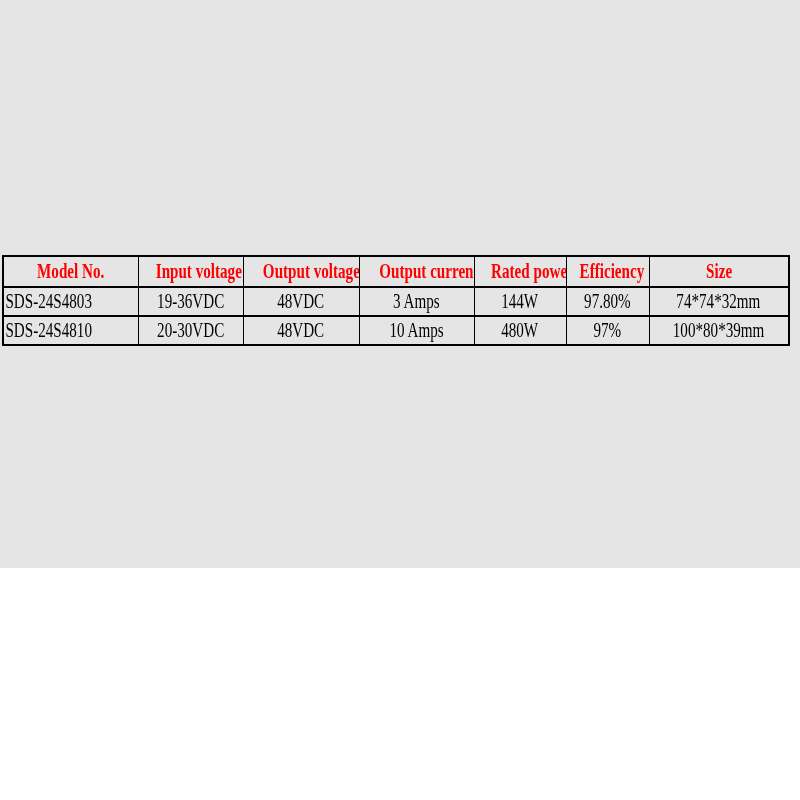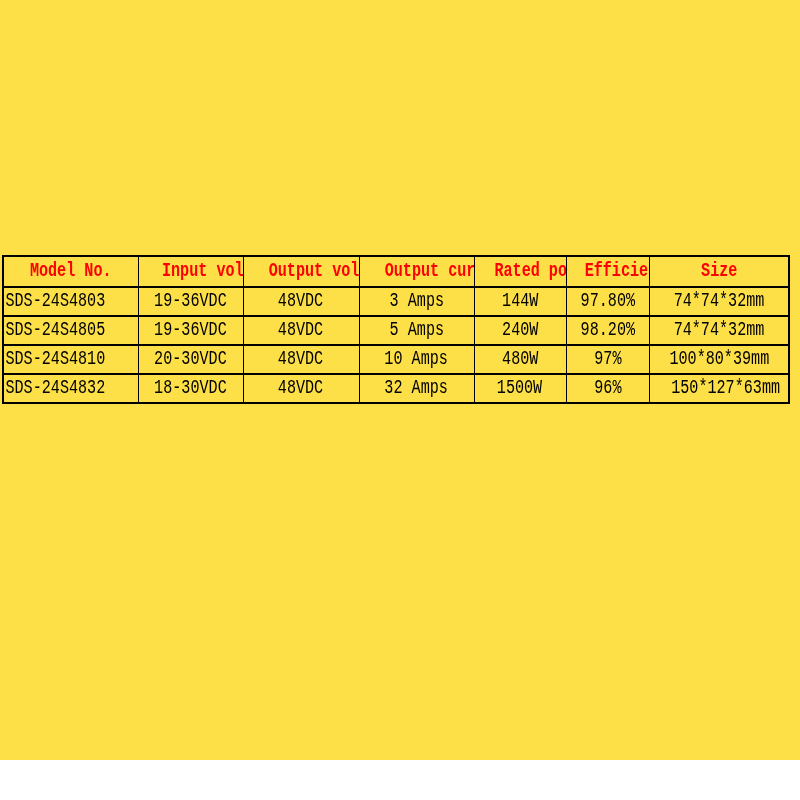--- a/index.html
+++ b/index.html
@@ -3,23 +3,23 @@
 <meta charset="utf-8">
 <style>
   html, body {
     margin: 0;
     padding: 0;
     background: #ffffff;
   }
   .canvas {
     position: relative;
     width: 800px;
-    height: 760px;
-    background: #fde047;
-    font-family: Liberation Mono, monospace;
+    height: 568px;
+    background: #e5e5e5;
+    font-family: Liberation Serif, serif;
     overflow: hidden;
   }
   table.spec {
     position: absolute;
     left: 2px;
     top: 255px;
     width: 786px;
     border-collapse: collapse;
     table-layout: fixed;
     border: 2px solid #000000;
@@ -85,41 +85,23 @@
       <tr>
         <td class="model"><span class="ct">SDS-24S4803</span></td>
         <td><span class="ct">19-36VDC</span></td>
         <td><span class="ct">48VDC</span></td>
         <td><span class="ct">3 Amps</span></td>
         <td><span class="ct">144W</span></td>
         <td><span class="ct">97.80%</span></td>
         <td><span class="ct">74*74*32mm</span></td>
       </tr>
       <tr>
-        <td class="model"><span class="ct">SDS-24S4805</span></td>
-        <td><span class="ct">19-36VDC</span></td>
-        <td><span class="ct">48VDC</span></td>
-        <td><span class="ct">5 Amps</span></td>
-        <td><span class="ct">240W</span></td>
-        <td><span class="ct">98.20%</span></td>
-        <td><span class="ct">74*74*32mm</span></td>
-      </tr>
-      <tr>
         <td class="model"><span class="ct">SDS-24S4810</span></td>
         <td><span class="ct">20-30VDC</span></td>
         <td><span class="ct">48VDC</span></td>
         <td><span class="ct">10 Amps</span></td>
         <td><span class="ct">480W</span></td>
         <td><span class="ct">97%</span></td>
         <td><span class="ct">100*80*39mm</span></td>
       </tr>
-      <tr>
-        <td class="model"><span class="ct">SDS-24S4832</span></td>
-        <td><span class="ct">18-30VDC</span></td>
-        <td><span class="ct">48VDC</span></td>
-        <td><span class="ct">32 Amps</span></td>
-        <td><span class="ct">1500W</span></td>
-        <td><span class="ct">96%</span></td>
-        <td><span class="ct">150*127*63mm</span></td>
-      </tr>
     </tbody>
   </table>
 </div>
 
 </body></html>

